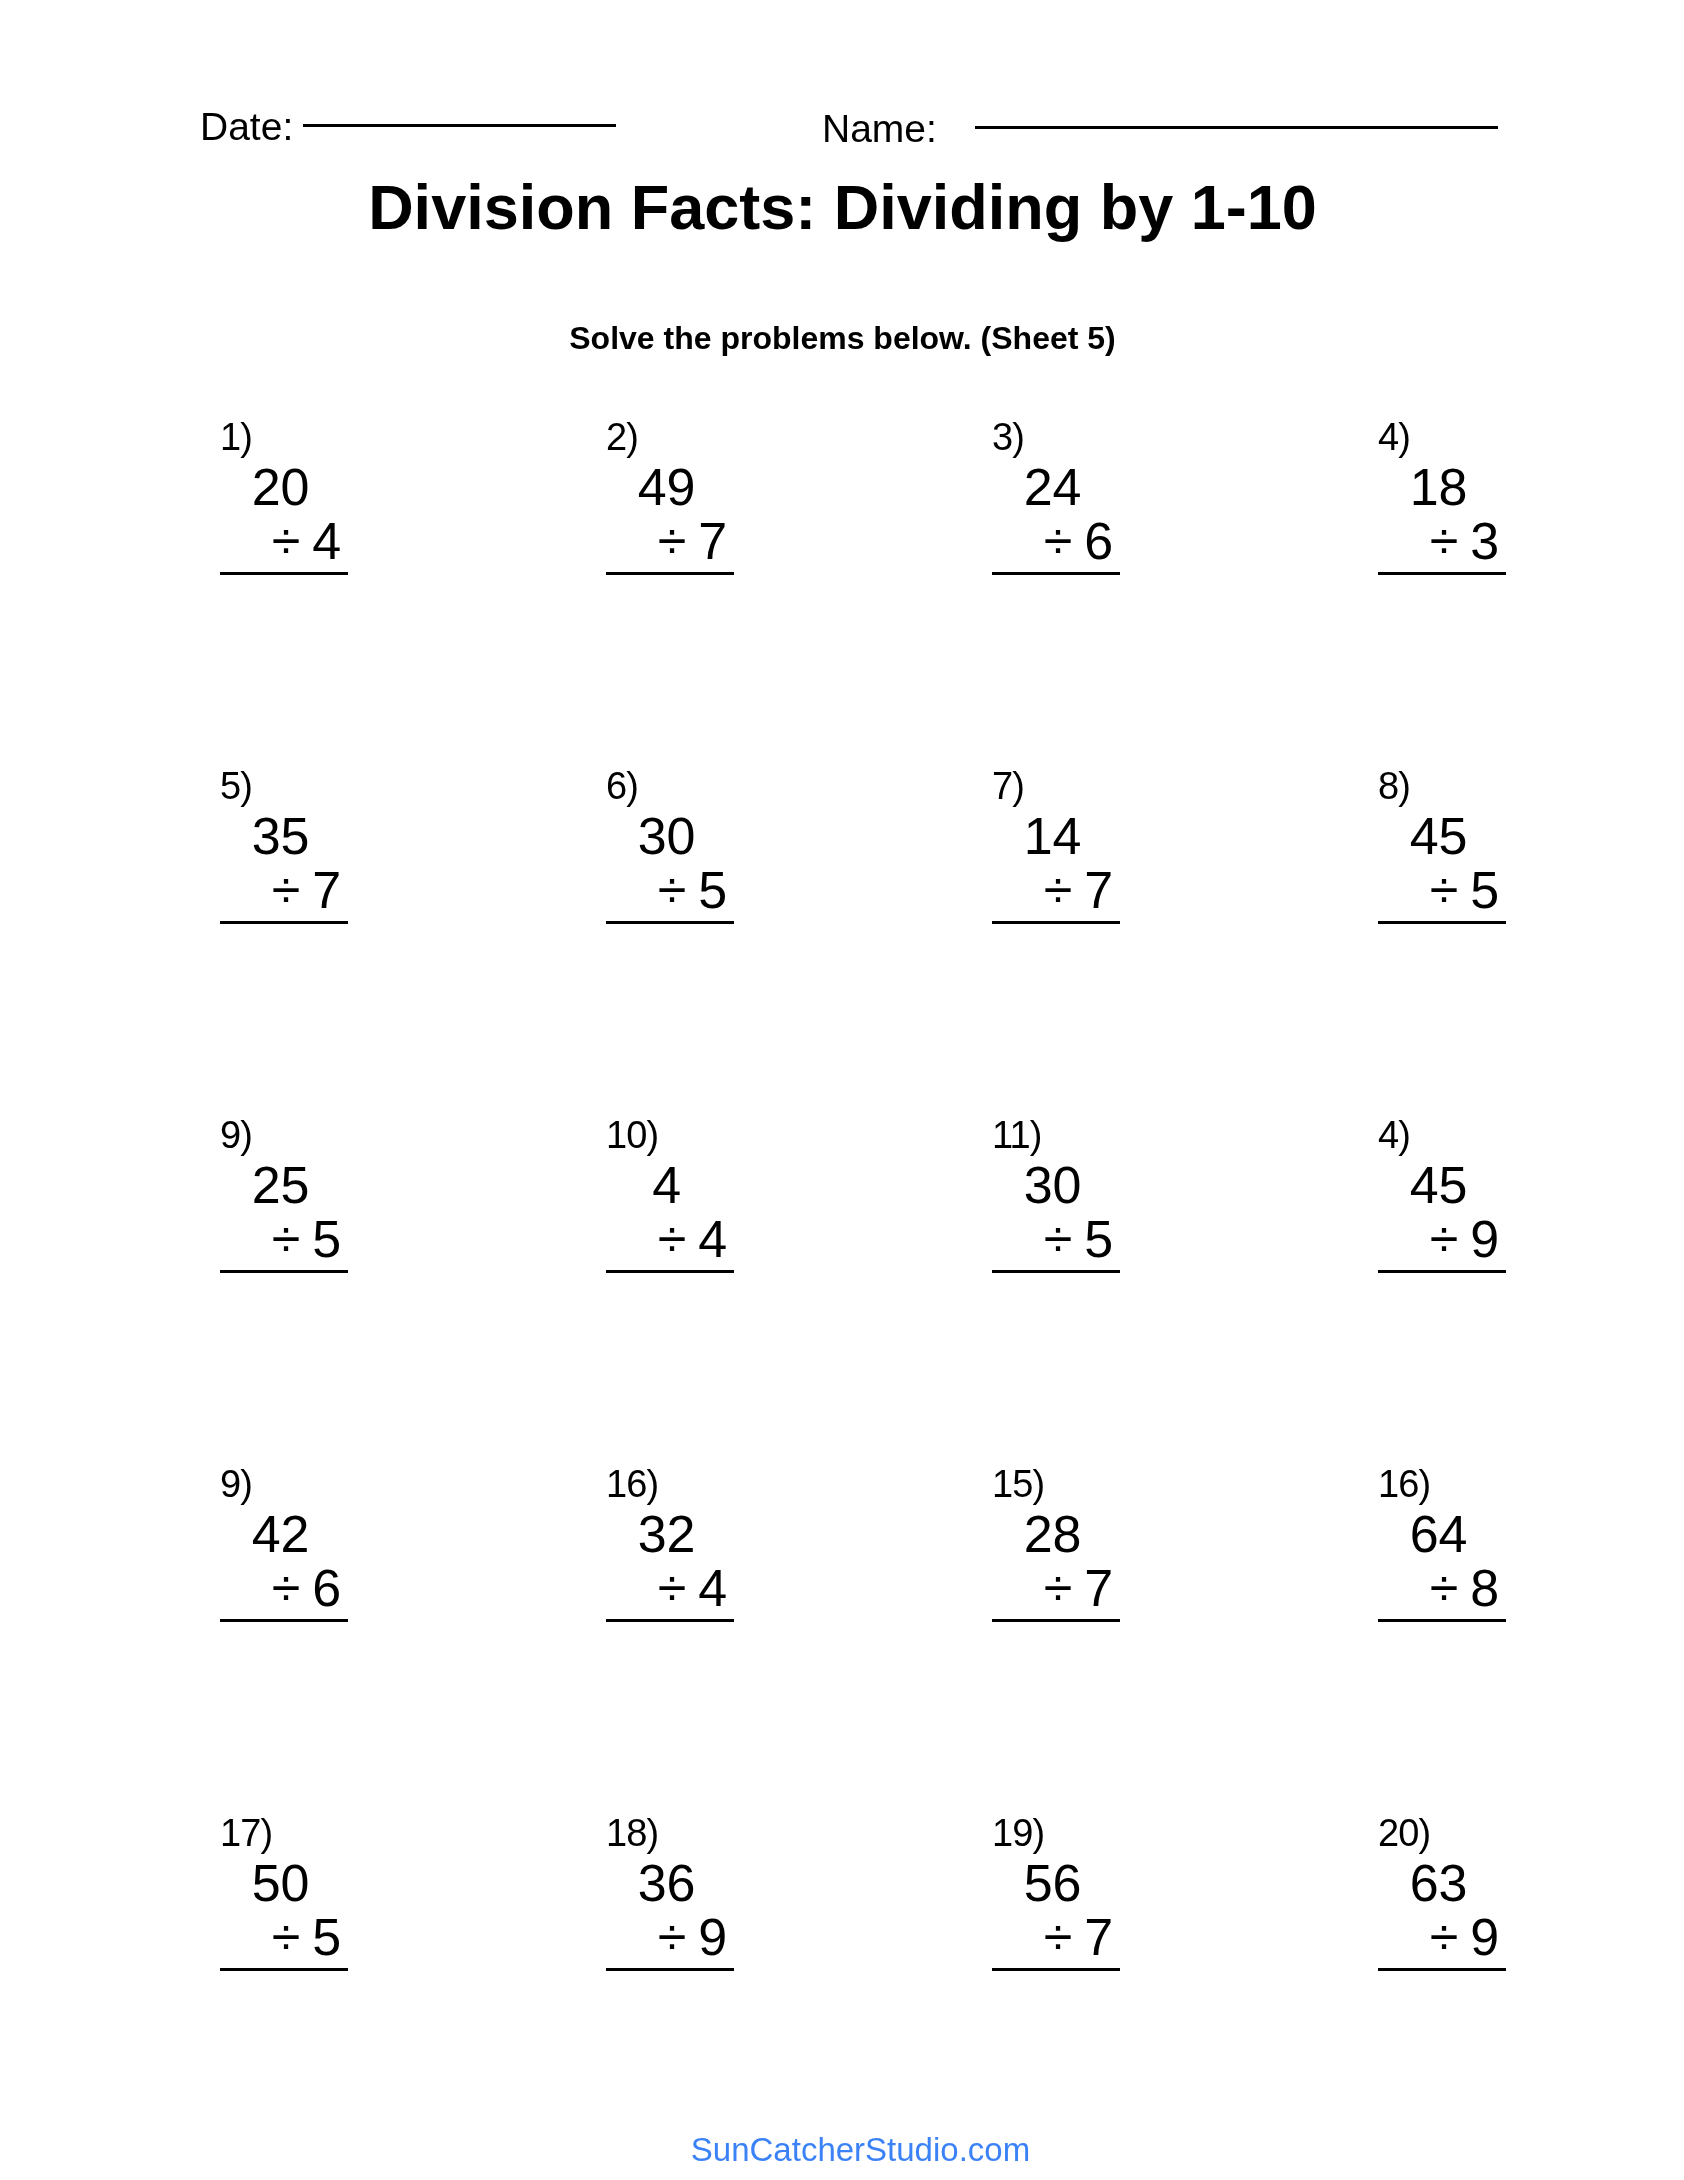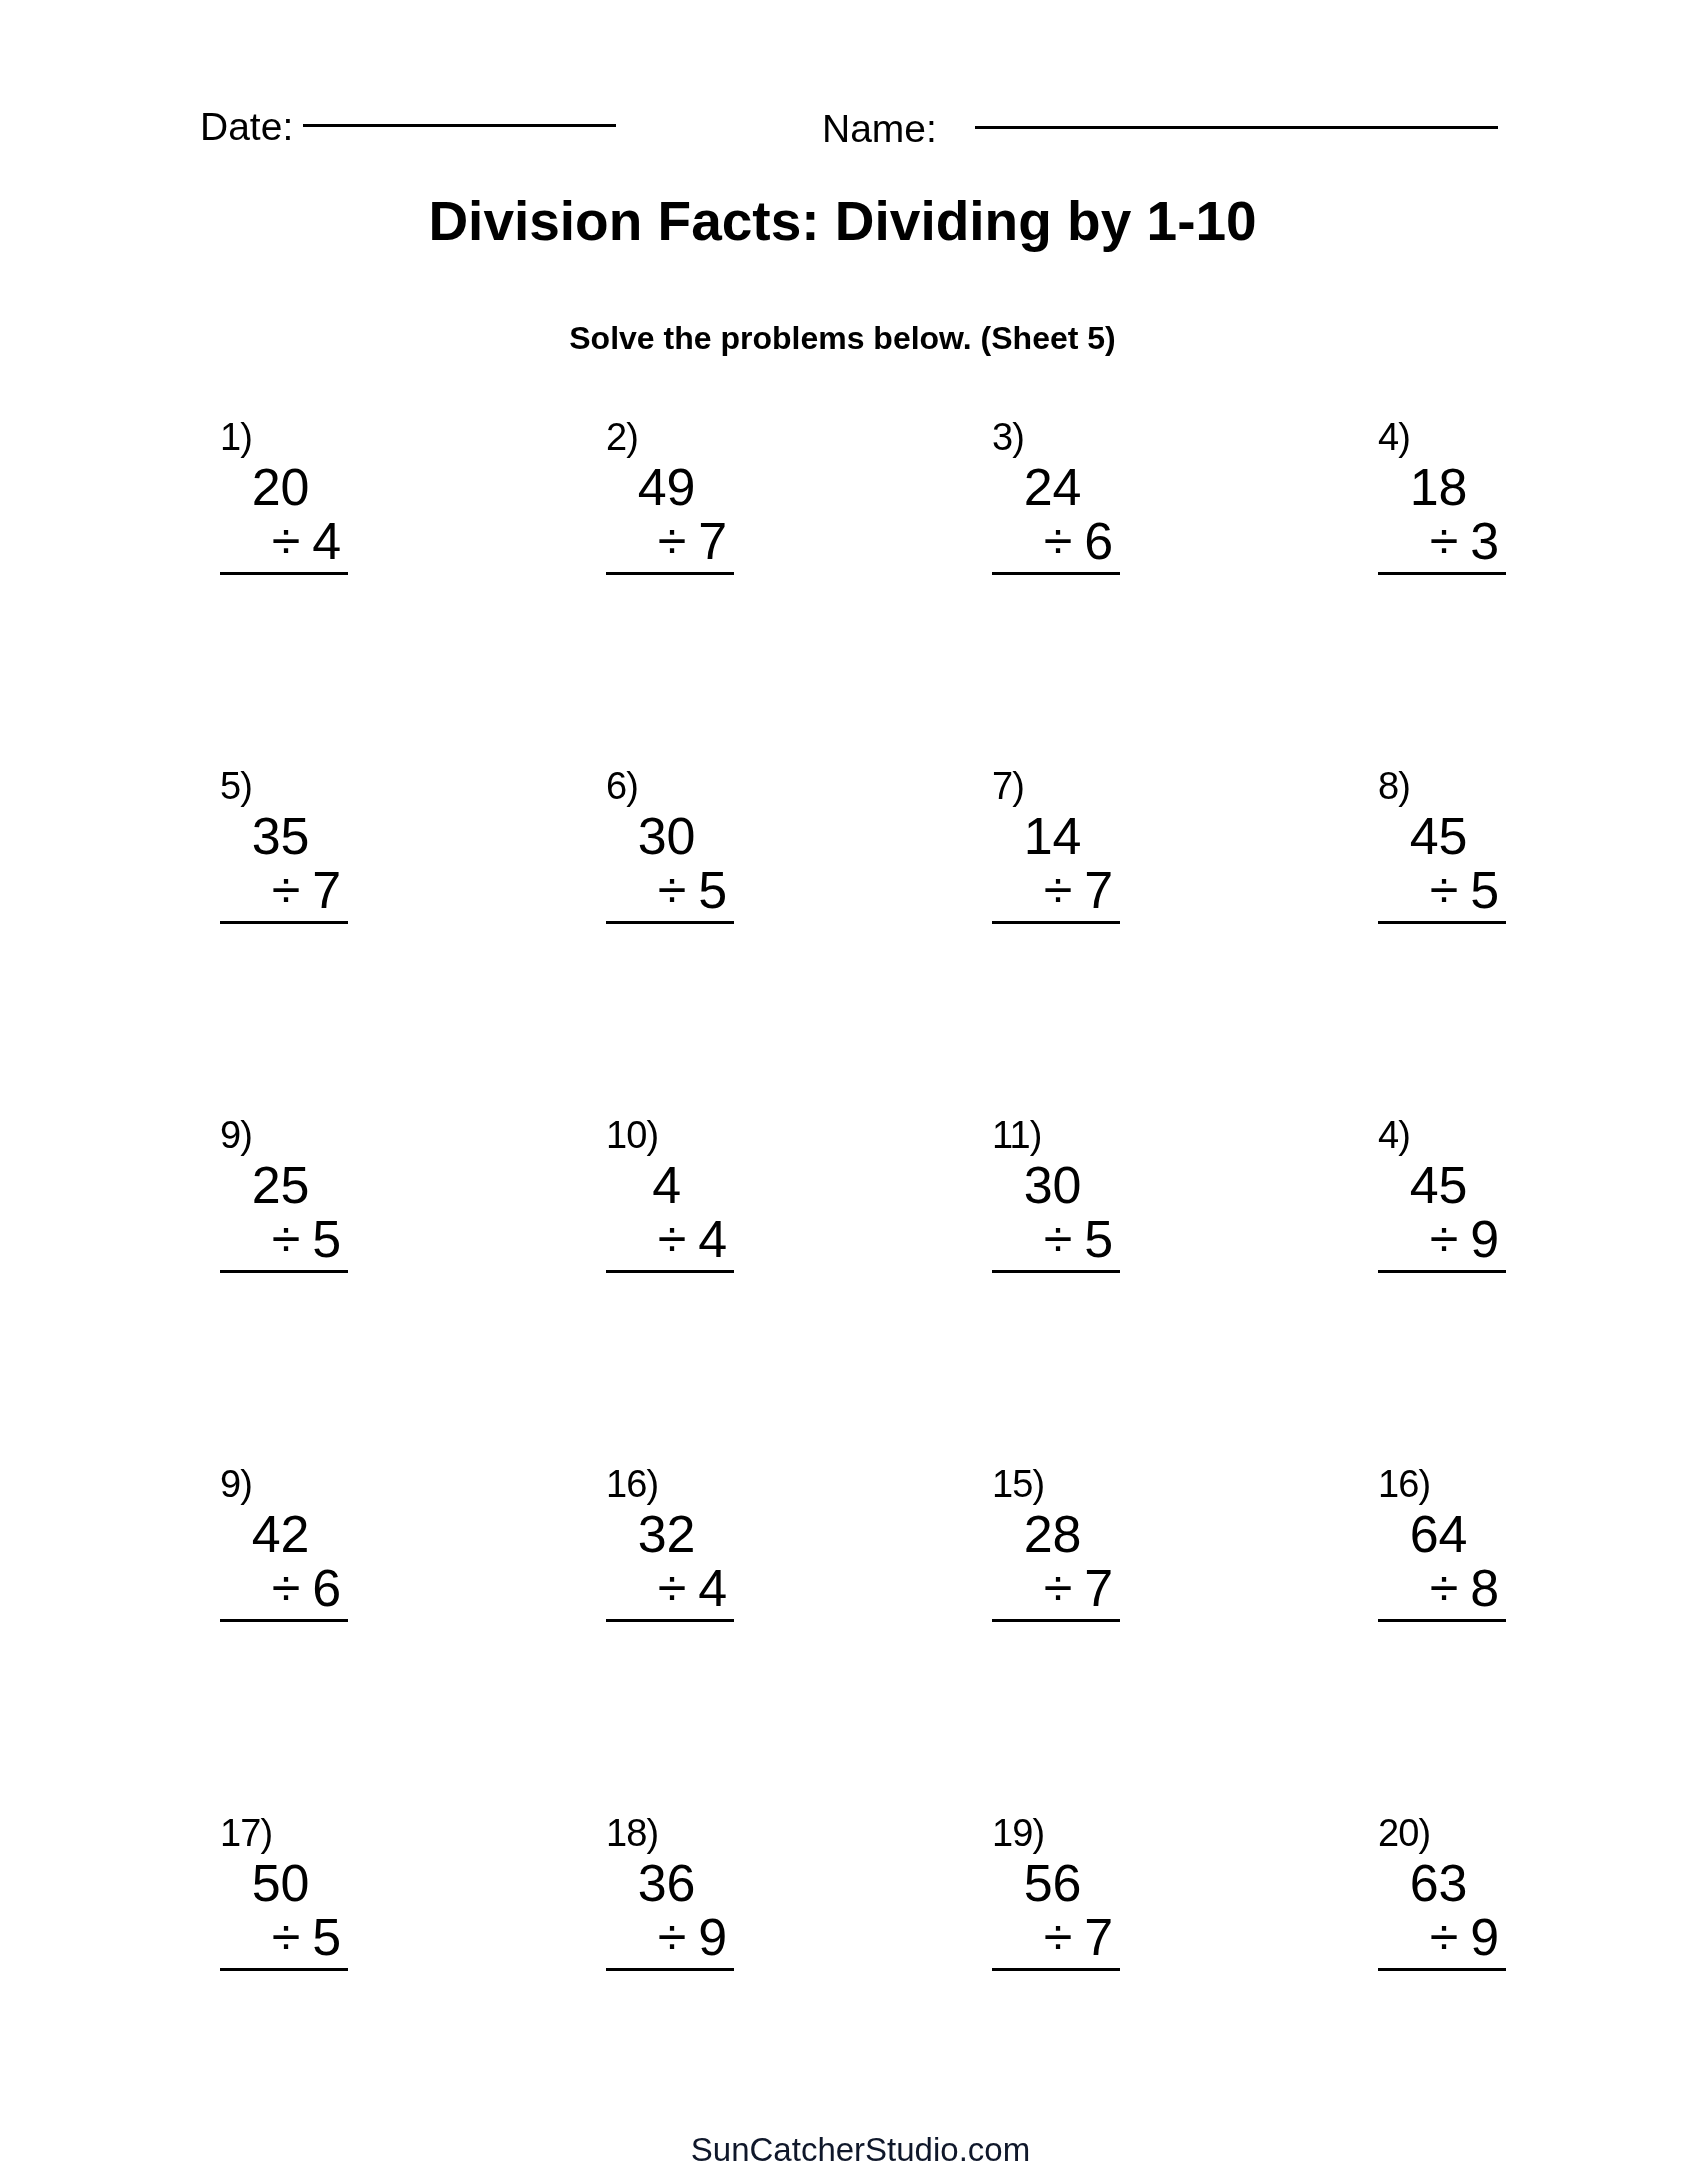--- a/index.html
+++ b/index.html
@@ -30,25 +30,25 @@
     height: 0.9px;
     margin-bottom: 1.7px;
   }
   .date-field { left: 200px; top: 107px; }
   .date-field .field-line { width: 313px; margin-left: 10.2px; }
   .name-field { left: 822px; top: 109px; gap: 33px; }
   .name-field .field-line { width: 523px; margin-left: 5.1px; }
 
   .page-title {
     position: absolute;
-    top: 189px;
+    top: 171px;
     left: 0;
     width: 100%;
     text-align: center;
-    font-size: 55px;
+    font-size: 63px;
     font-weight: 700;
     letter-spacing: 0px;
   }
   .page-subtitle {
     position: absolute;
     top: 298px;
     left: 0;
     width: 100%;
     text-align: center;
     font-size: 32px;
@@ -296,14 +296,14 @@
   <div class="problem">
     <div class="p-label">20)</div>
     <div class="p-dividend">63</div>
     <div class="p-divisor">
         <span class="p-op">÷</span>
         <span class="p-dvs">9</span>
       </div>
   </div>
 </div>
 
-<div class="page-footer" style="color: #0f172a; padding-left: 36px;">SunCatcherStudio.com</div>
+<div class="page-footer" style="color: #3b82f6; padding-left: 36px;">SunCatcherStudio.com</div>
 
 
 </body></html>

